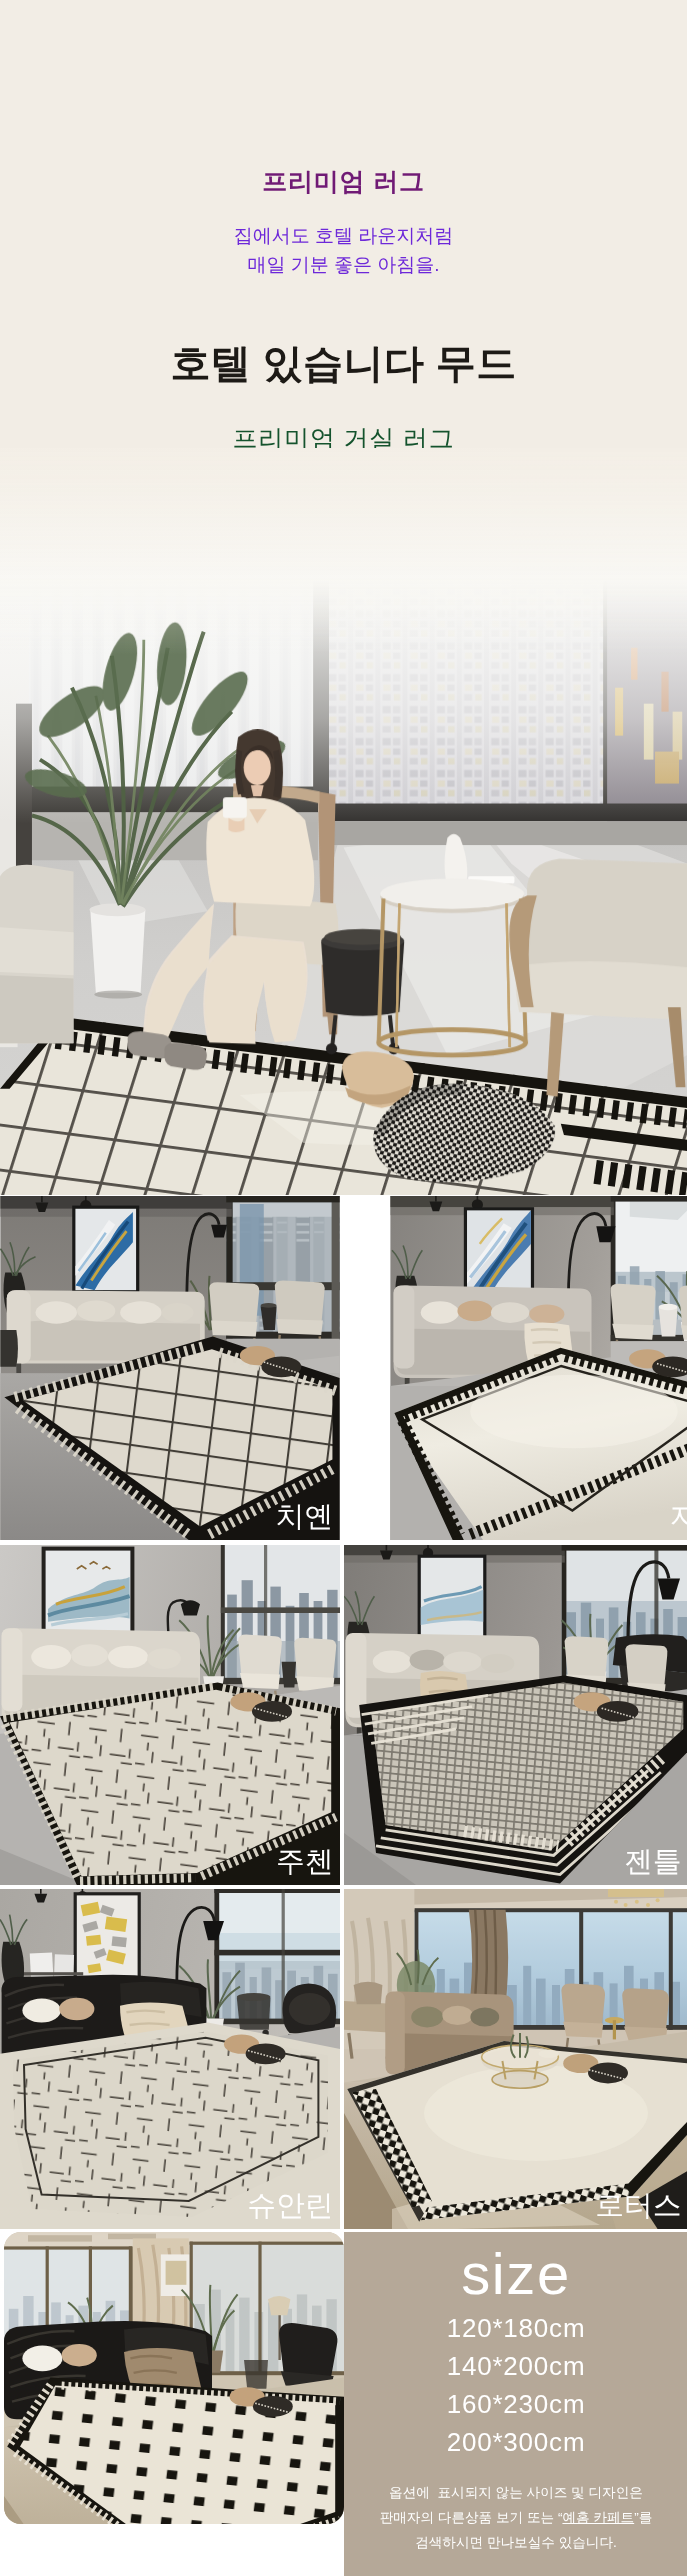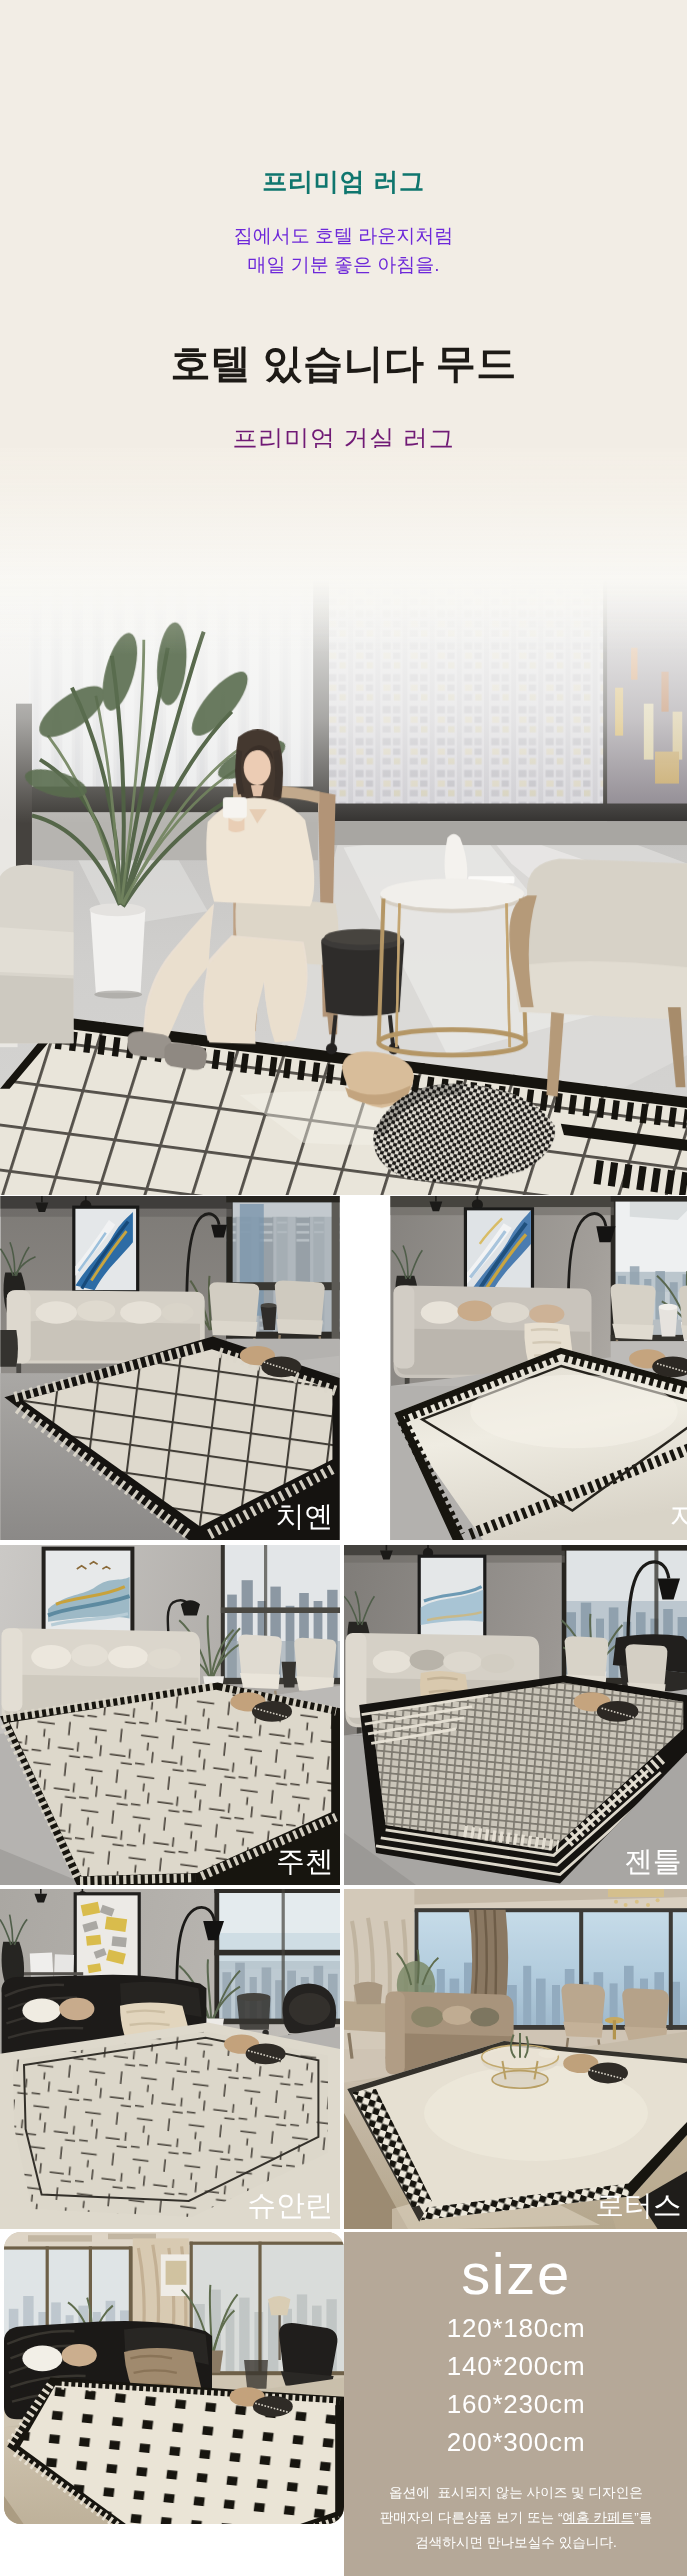--- a/index.html
+++ b/index.html
@@ -1,22 +1,22 @@
 <!DOCTYPE html>
 <html style="font-size:12.8px"><head>
 <meta charset="utf-8">
 <style>
 html,body{margin:0;padding:0;background:#fff;}
 body{width:687px;font-family:"Liberation Sans", sans-serif;}
 .page{position:relative;width:687px;height:2576px;overflow:hidden;background:#fff;}
 .hdr{position:absolute;left:0;top:0;width:687px;height:448px;background:#f2ede5;text-align:center;}
-.h1{position:absolute;left:0;top:165px;width:687px;font-size:25px;font-weight:bold;color:#0f766e;letter-spacing:0.8px;}
+.h1{position:absolute;left:0;top:165px;width:687px;font-size:25px;font-weight:bold;color:#701a75;letter-spacing:0.8px;}
 .h2{position:absolute;left:0;top:221px;width:687px;font-size:19px;color:#6d28d9;line-height:29px;}
 .h3{position:absolute;left:0;top:336px;width:687px;font-size:40px;font-weight:bold;color:#1d1a16;letter-spacing:0.4px;}
-.h4{position:absolute;left:0;top:422px;width:687px;font-size:25px;color:#701a75;letter-spacing:0.8px;}
+.h4{position:absolute;left:0;top:422px;width:687px;font-size:25px;color:#14532d;letter-spacing:0.8px;}
 .cell{position:absolute;overflow:hidden;}
 svg{display:block;}
 .sizep{position:absolute;left:344px;top:2232px;width:344px;height:344px;background:#b5a898;color:#fff;text-align:center;}
 .sz1{position:absolute;left:0;top:8px;width:344px;font-size:58px;font-weight:normal;letter-spacing:1.6px;}
 .szl{position:absolute;left:0;top:77px;width:344px;font-size:26px;line-height:38px;letter-spacing:0.8px;}
 .szs{position:absolute;left:0;top:248px;width:344px;font-size:13.6px;line-height:25px;}
 </style>
 </head>
 <body>
 <div class="page">

